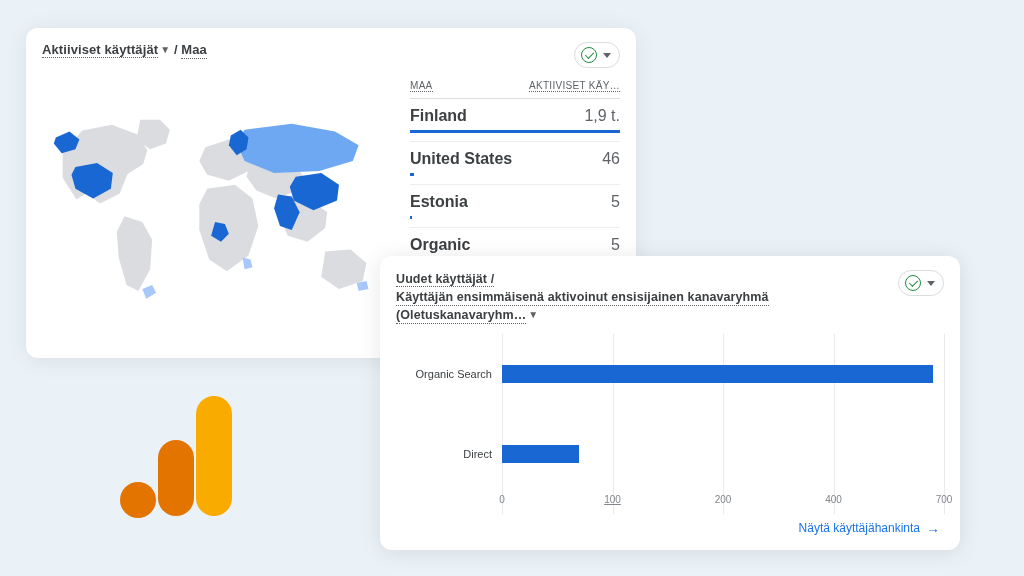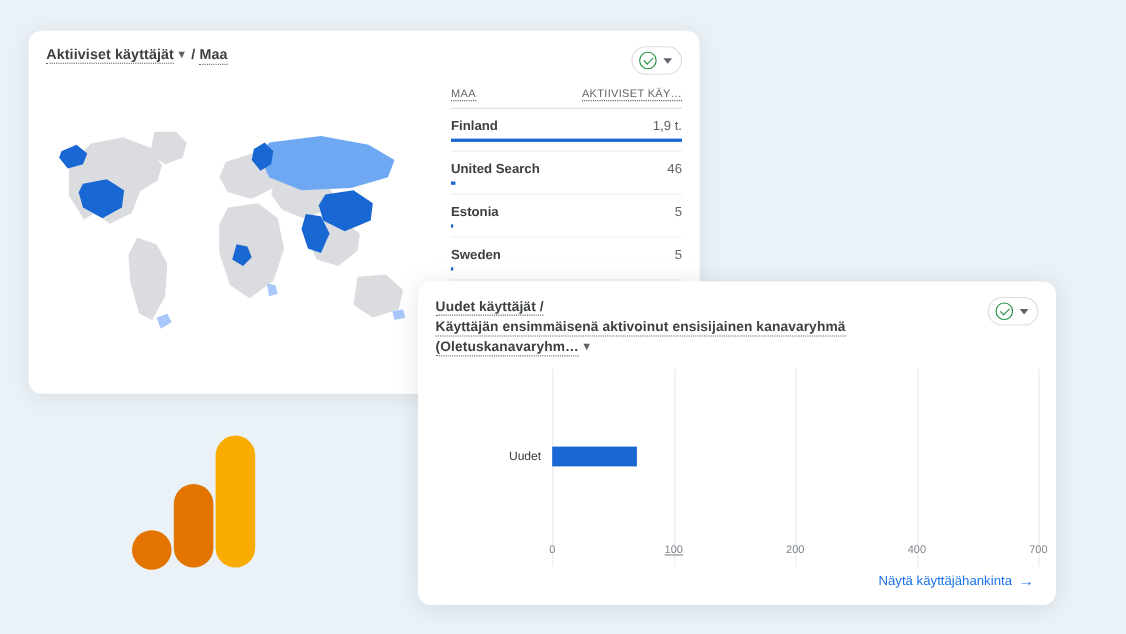--- a/index.html
+++ b/index.html
@@ -101,21 +101,21 @@
     letter-spacing:0.3px;
     padding: 4px 0 6px 0;
     border-bottom:1px solid #dadce0;
   }
   .ct-row{
     padding:8px 0;
     border-bottom:1px solid #eceff1;
   }
   .ct-row .rline{
     display:flex;justify-content:space-between;
-    font-size:12px;
+    font-size:16px;
   }
   .ct-row .rname{ font-weight:600; color:#3c4043;}
   .ct-row .rval{ color:#5f6368; font-weight:400;}
   .bar-track{
     height:3px; background:transparent; margin-top:5px;
   }
   .bar-fill{
     height:3px; background:#1967d2;
   }
 
@@ -257,39 +257,39 @@
               <div class="rline">
                 <span class="rname">Finland</span>
                 <span class="rval">1,9 t.</span>
               </div>
               <div class="bar-track">
                 <div class="bar-fill" style="width:100%"></div>
               </div>
             </div>
             <div class="ct-row">
               <div class="rline">
-                <span class="rname">United Search</span>
+                <span class="rname">United States</span>
                 <span class="rval">46</span>
               </div>
               <div class="bar-track">
                 <div class="bar-fill" style="width:2%"></div>
               </div>
             </div>
             <div class="ct-row">
               <div class="rline">
                 <span class="rname">Estonia</span>
                 <span class="rval">5</span>
               </div>
               <div class="bar-track">
                 <div class="bar-fill" style="width:1%"></div>
               </div>
             </div>
             <div class="ct-row">
               <div class="rline">
-                <span class="rname">Sweden</span>
+                <span class="rname">Organic</span>
                 <span class="rval">5</span>
               </div>
               <div class="bar-track">
                 <div class="bar-fill" style="width:1%"></div>
               </div>
             </div>
             <div class="ct-row">
               <div class="rline">
                 <span class="rname">China</span>
                 <span class="rval">3</span>
@@ -318,21 +318,27 @@
     <div class="chan-body">
       <div class="axis-grid" id="axis-grid">
           <div class="gline" style="left: 0%;"></div>
           <div class="gline" style="left: 25%;"></div>
           <div class="gline" style="left: 50%;"></div>
           <div class="gline" style="left: 75%;"></div>
           <div class="gline" style="left: 100%;"></div>
         </div>
       <div class="barchart" id="barchart">
           <div class="brow">
-            <div class="blabel">Uudet</div>
+            <div class="blabel">Organic Search</div>
+            <div class="barea">
+              <div class="bfill" style="width:97.5%"></div>
+            </div>
+          </div>
+          <div class="brow">
+            <div class="blabel">Direct</div>
             <div class="barea">
               <div class="bfill" style="width:17.5%"></div>
             </div>
           </div>
         </div>
       <div class="axis-labels" id="axis-labels">
           <span style="left: 0%;">0</span>
           <span style="left: 25%; text-decoration: underline;">100</span>
           <span style="left: 50%;">200</span>
           <span style="left: 75%;">400</span>

